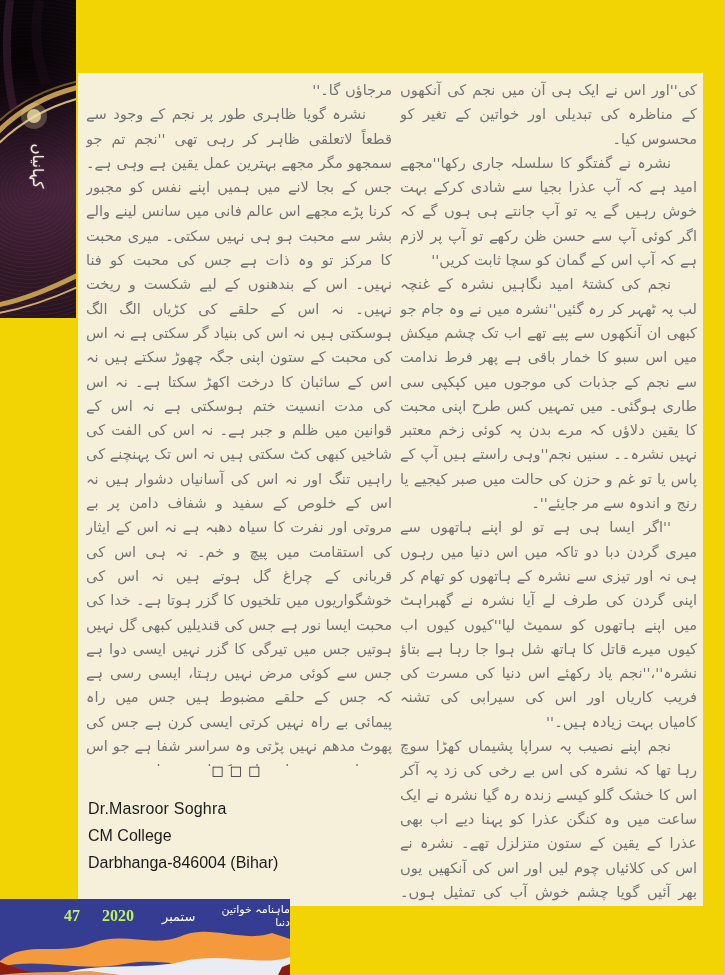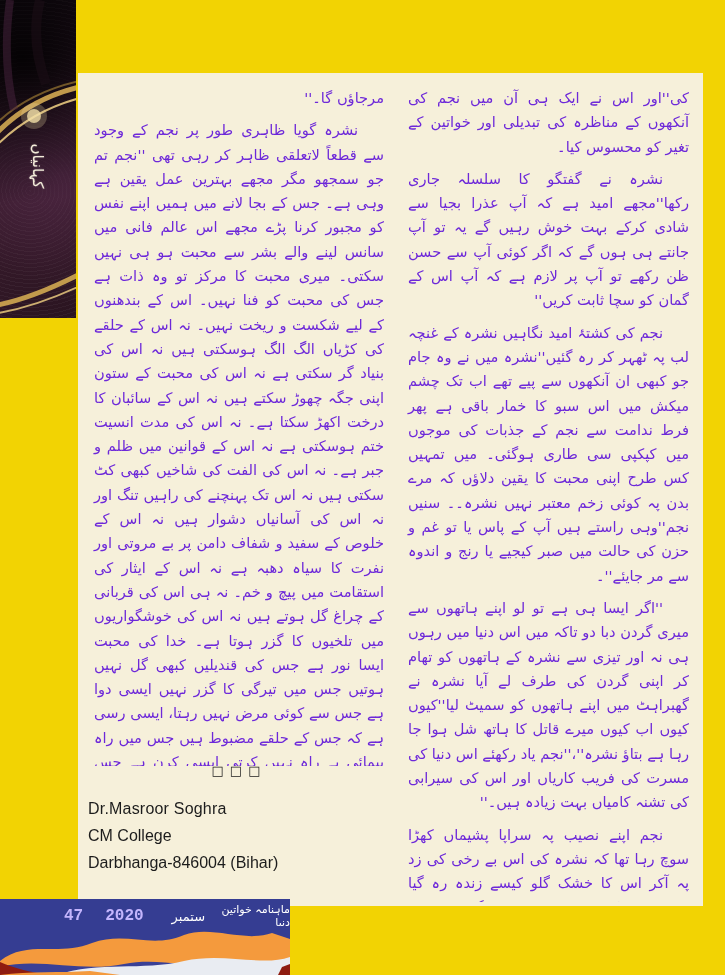--- a/index.html
+++ b/index.html
@@ -25,21 +25,21 @@
     color:#f3ecd8;font-size:15px;letter-spacing:1px;white-space:nowrap;
     direction:rtl;text-shadow:0 0 2px rgba(255,255,255,.4);
   }
   
   .panel{
     position:absolute;left:78px;top:73px;width:625px;height:833px;
     background:#F6F0DA;
   }
   .col{position:absolute;top:5px;direction:rtl;}
   .col p{
-    margin:8px;font-size:14.6px;line-height:24.3px;color:#6d28d9;
+    margin:0;font-size:14.6px;line-height:24.3px;color:#737373;
     text-align:justify;text-indent:26px;
   }
   .col p:first-child{text-indent:0;}
   .col-left{left:8px;width:306px;height:688px;overflow:hidden;}
   .col-right{left:322px;width:297px;height:824px;overflow:hidden;}
   .end-marker{
     position:absolute;left:8px;top:690px;width:306px;
     text-align:center;font-size:13px;letter-spacing:6px;color:#1a1a1a;
   }
   .author{
@@ -51,22 +51,22 @@
   
   .footer{
     position:absolute;left:0;top:899px;width:290px;height:76px;
     background:#353D92;overflow:hidden;
   }
   .footer-row{
     position:absolute;top:5px;left:0;width:100%;height:24px;
     display:flex;align-items:center;
   }
   .footer-num{
-    font-family:Liberation Mono, monospace;font-weight:700;
-    color:#c4b5fd;font-size:16px;
+    font-family:Liberation Serif, serif;font-weight:700;
+    color:#bef264;font-size:16px;
   }
   .footer-pageno{margin-left:64px;}
   .footer-year{margin-left:22px;}
   .footer-month{margin-left:28px;color:#ffffff;font-size:13px;direction:rtl;}
   .footer-mag{margin-left:16px;color:#ffffff;font-size:11px;direction:rtl;}
   .waves{position:absolute;left:0;bottom:0;}
 </style>
 </head>
 <body>
 

